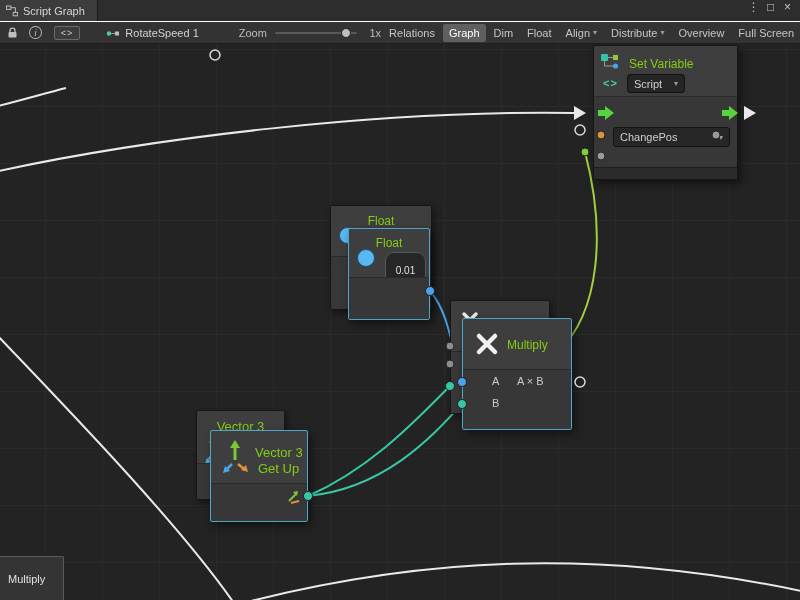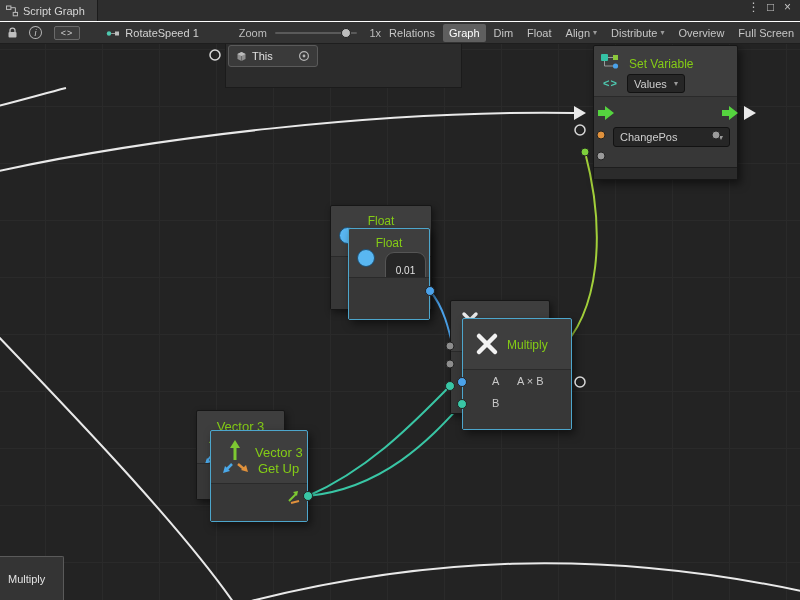--- a/index.html
+++ b/index.html
@@ -79,46 +79,32 @@
     <path d="M -6 172 C 150 138, 380 110, 574 113" stroke="#e9e9e9" stroke-width="2" fill="none"></path>
     <path d="M -6 107 C 22 100, 46 93, 66 88" stroke="#e9e9e9" stroke-width="2" fill="none"></path>
     <path d="M -6 332 C 90 432, 185 532, 236 606" stroke="#e9e9e9" stroke-width="2" fill="none"></path>
     <path d="M 232 606 C 420 556, 600 548, 806 592" stroke="#e9e9e9" stroke-width="2" fill="none"></path>
     <path d="M 585 152 C 606 232, 600 312, 558 352" stroke="#a2cf3a" stroke-width="2" fill="none"></path>
     <path d="M 430 291 C 450 314, 452 352, 462 381" stroke="#4ba2ea" stroke-width="2" fill="none"></path>
     <path d="M 308 496 C 372 468, 418 418, 450 386" stroke="#39c6a5" stroke-width="2" fill="none"></path>
     <path d="M 308 496 C 388 488, 436 432, 462 404" stroke="#39c6a5" stroke-width="2" fill="none"></path>
   </svg>
 
-  <div class="panel" style="left:225px;top:38px;width:237px;height:50px">
-    <div class="this-chip">
-      <svg width="11" height="11" viewBox="0 0 11 11">
-        <path d="M5.5 1 L9.5 3 V8 L5.5 10 L1.5 8 V3 Z" fill="#8f8f8f"></path>
-        <path d="M5.5 1 L9.5 3 L5.5 5 L1.5 3 Z" fill="#bcbcbc"></path>
-        <path d="M5.5 5 V10" stroke="#5e5e5e" stroke-width="0.8"></path>
-      </svg>
-      <span>This</span>
-      <svg width="12" height="12" viewBox="0 0 12 12" style="margin-left:auto">
-        <circle cx="6" cy="6" r="4.4" fill="none" stroke="#b5b5b5" stroke-width="1.2"></circle>
-        <circle cx="6" cy="6" r="1.4" fill="#b5b5b5"></circle>
-      </svg>
-    </div>
-  </div>
 
   <div class="node" style="left:593px;top:45px;width:145px;height:135px">
     <svg class="abs" style="left:6px;top:7px" width="22" height="18" viewBox="0 0 22 18">
       <rect x="1" y="1" width="7" height="7" rx="1" fill="#35c3a6"></rect>
       <path d="M8 4.5 H13 M4.5 8 V13 H13" stroke="#9a9a9a" fill="none"></path>
       <rect x="13" y="2" width="5" height="5" fill="#8cc83c"></rect>
       <circle cx="15.5" cy="13" r="2.6" fill="#4ba2ea"></circle>
     </svg>
     <div class="abs ntitle" style="left:35px;top:11px">Set Variable</div>
     <div class="abs teal" style="left:9px;top:31px">&lt;&gt;</div>
     <div class="dd" style="left:33px;top:28px;width:58px;height:19px">
-      <span>Values</span>
+      <span>Script</span>
       <span class="tb-caret">▾</span>
     </div>
     <div class="nbody" style="top:50px"></div>
     <div class="dd" style="left:19px;top:81px;width:117px;height:20px;z-index:1">
       <span>ChangePos</span>
       <span class="tb-caret">▾</span>
     </div>
     <div class="sv-footer"></div>
   </div>
 

